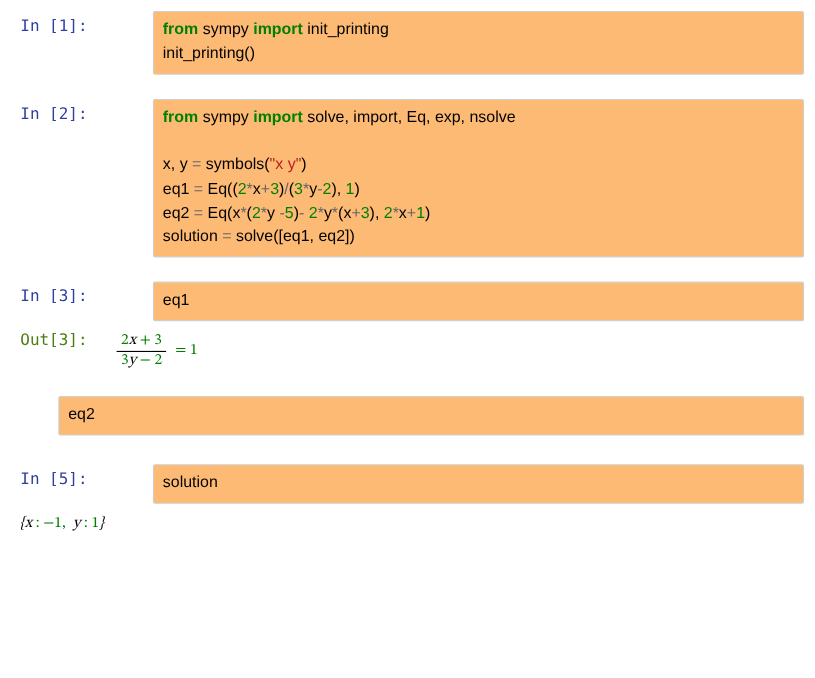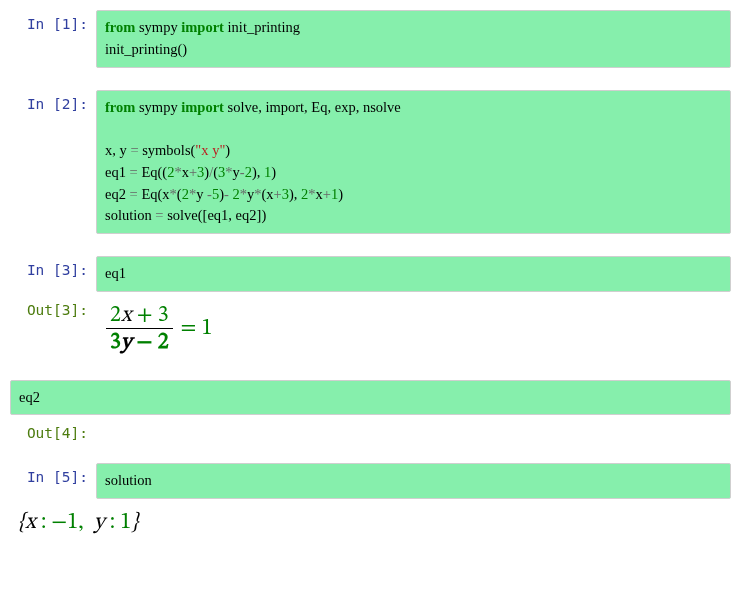--- a/index.html
+++ b/index.html
@@ -13,58 +13,59 @@
     box-sizing: border-box;
   }
   .cell {
     display: flex;
     align-items: flex-start;
     margin-bottom: 4px;
   }
   .prompt {
     width: 86px;
     min-width: 86px;
-    text-align: right;
+    text-align: center;
     padding: 6px 8px 0 0;
     box-sizing: border-box;
     font-family: "DejaVu Sans Mono", Menlo, Consolas, monospace;
   }
   .prompt.in { color: #303F9F; }
   .prompt.out { color: #4d7c0f; }
   .input-area {
     flex: 1;
-    background: #86efac;
+    background: #fdba74;
     border: 1px solid #cfcfcf;
     border-radius: 2px;
     padding: 6px 8px;
     white-space: pre;
     line-height: 1.5;
-    font-family: Liberation Serif, serif;
+    font-family: Liberation Sans, sans-serif;
     overflow: hidden;
+    margin-left: 43px;
   }
   .output-area {
     flex: 1;
     padding: 6px 8px 2px 8px;
     font-family: "STIX Two Math", "Cambria Math", Georgia, serif;
-    font-size: 22px;
+    font-size: 14px;
     font-style: italic;
     line-height: 1.2;
   }
   .output-area .num { font-style: normal; }
   .gap { height: 18px; }
 
   
   .frac {
     display: inline-block;
     vertical-align: middle;
     text-align: center;
     margin: 0 2px;
   }
   .frac .top { display: block; padding: 0 4px; }
-  .frac .bot { display: block; border-top: 1.2px solid #000; padding: 0 4px; font-weight: bold; }
+  .frac .bot { display: block; border-top: 1.2px solid #000; padding: 0 4px; }
   .eqline { display: inline-flex; align-items: center; }
   .eqline .rest { margin-left: 6px; }
 
   
   .kw { color: #008000; font-weight: bold; }
   .str { color: #BA2121; }
   .op { color: #666666; }
   .num { color: #008000; }
 </style>
 </head>
@@ -106,21 +107,20 @@
     </span>
   </div>
 </div>
 
 <div class="gap"></div>
 
 <div class="cell">
   <div class="input-area"><span>eq2</span></div>
 </div>
 <div class="cell">
-  <div class="prompt out">Out[4]:</div>
 </div>
 
 <div class="gap"></div>
 
 <div class="cell">
   <div class="prompt in">In [5]:</div>
   <div class="input-area"><span>solution</span></div>
 </div>
 <div class="cell">
   <div class="output-area">

